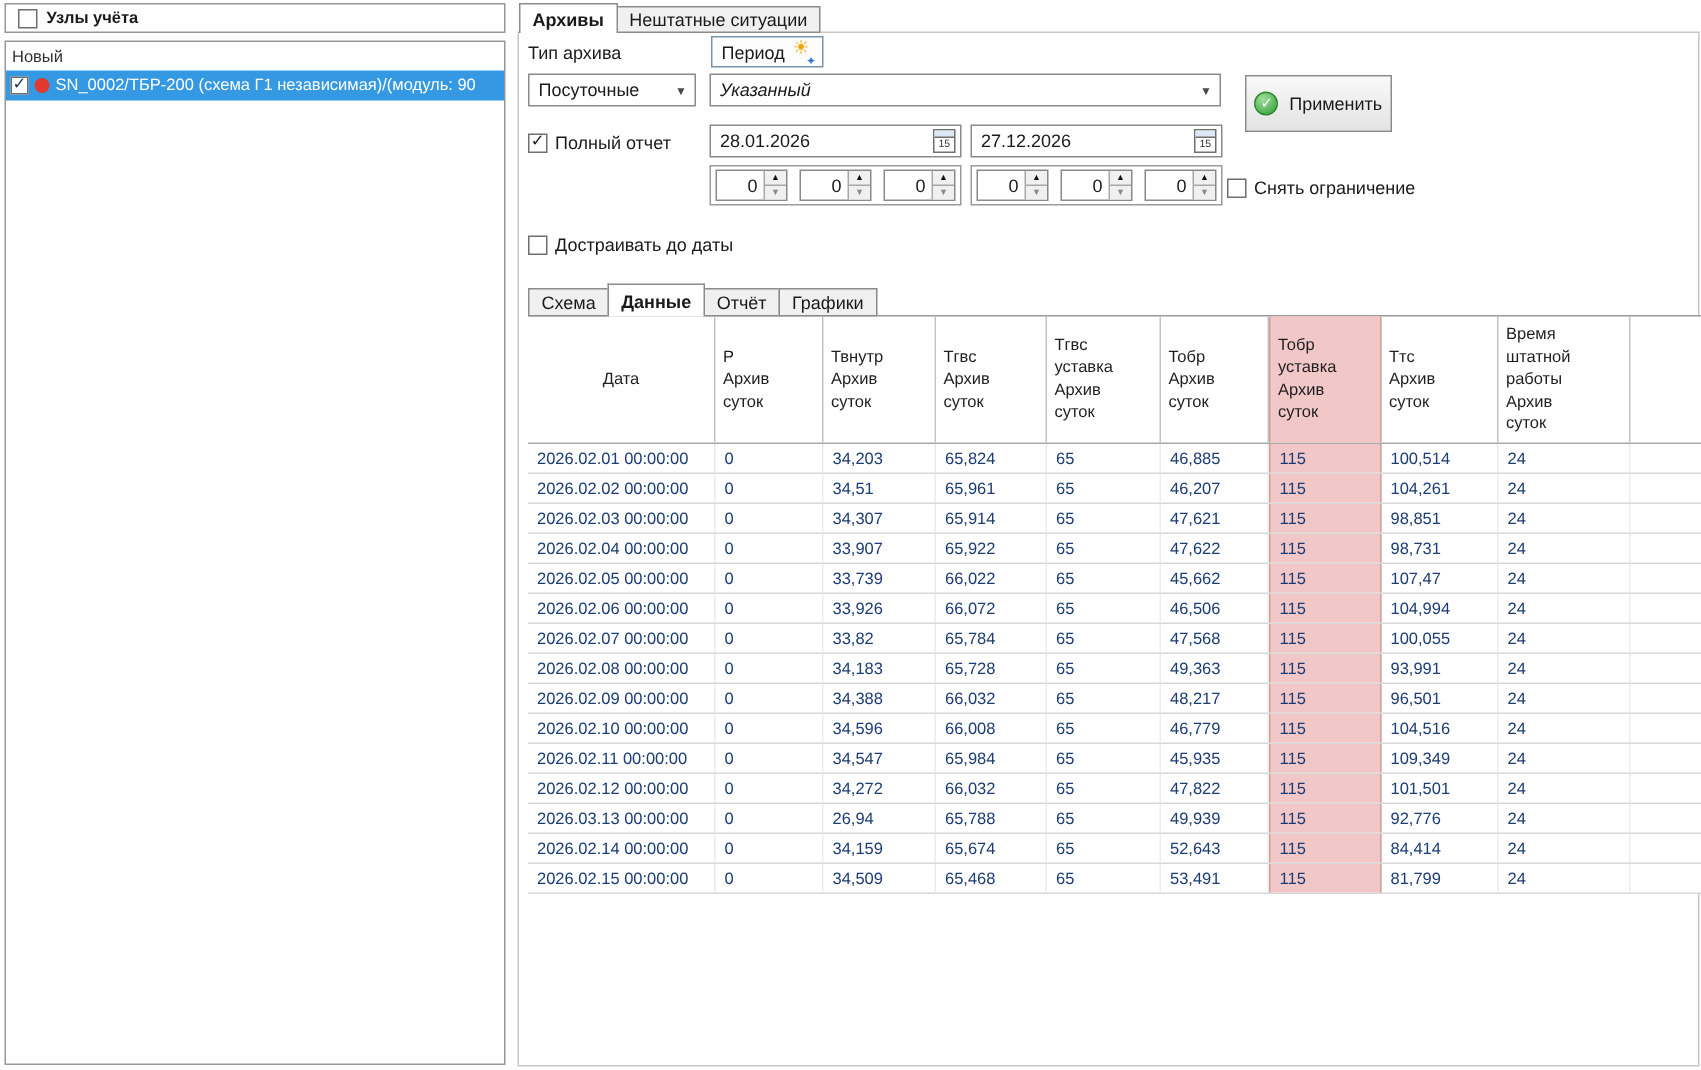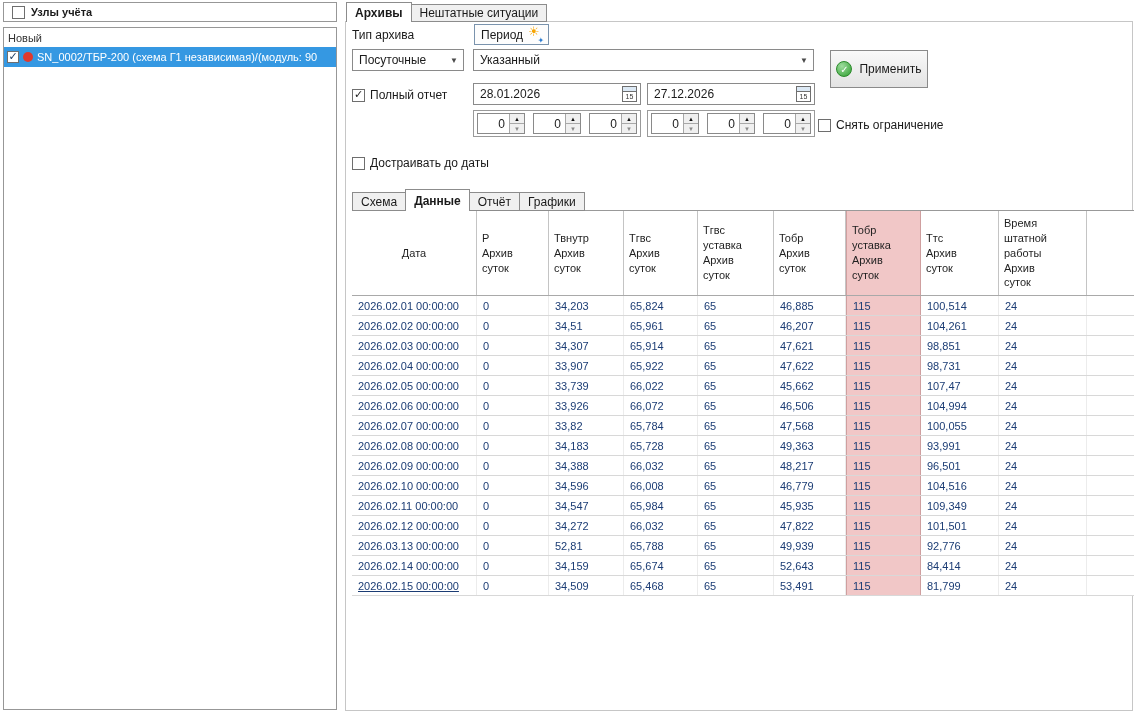--- a/index.html
+++ b/index.html
@@ -151,21 +151,21 @@
     <span class="sun">☀</span>
       <span class="spark">✦</span>
   </span>
 </div>
 
 <div class="combo" style="left:352px; top:49px; width:112px;">
   <span>Посуточные</span>
   <span class="arrow">▼</span>
 </div>
 
-<div class="combo" style="left:473px; top:49px; width:341px;">
+<div class="combo" style="left:473px; top:49px; width:341px;font-style:italic;">
   <span>Указанный</span>
   <span class="arrow">▼</span>
 </div>
 
 <div class="apply-btn">
   <span class="apply-icon">✓</span>
   <span>Применить</span>
 </div>
 
 <div class="cb-row" style="left:352px; top:87px;">
@@ -434,21 +434,21 @@
         <div class="cell" style="width: 76px;">65</div>
         <div class="cell" style="width: 72px;">47,822</div>
         <div class="cell hl" style="width: 75px;">115</div>
         <div class="cell" style="width: 78px;">101,501</div>
         <div class="cell" style="width: 88px;">24</div>
         <div class="cell filler"></div>
       </div>
       <div class="row">
         <div class="cell" style="width: 125px;">2026.03.13 00:00:00</div>
         <div class="cell" style="width: 72px;">0</div>
-        <div class="cell" style="width: 75px;">52,81</div>
+        <div class="cell" style="width: 75px;">26,94</div>
         <div class="cell" style="width: 74px;">65,788</div>
         <div class="cell" style="width: 76px;">65</div>
         <div class="cell" style="width: 72px;">49,939</div>
         <div class="cell hl" style="width: 75px;">115</div>
         <div class="cell" style="width: 78px;">92,776</div>
         <div class="cell" style="width: 88px;">24</div>
         <div class="cell filler"></div>
       </div>
       <div class="row">
         <div class="cell" style="width: 125px;">2026.02.14 00:00:00</div>
@@ -456,21 +456,21 @@
         <div class="cell" style="width: 75px;">34,159</div>
         <div class="cell" style="width: 74px;">65,674</div>
         <div class="cell" style="width: 76px;">65</div>
         <div class="cell" style="width: 72px;">52,643</div>
         <div class="cell hl" style="width: 75px;">115</div>
         <div class="cell" style="width: 78px;">84,414</div>
         <div class="cell" style="width: 88px;">24</div>
         <div class="cell filler"></div>
       </div>
       <div class="row">
-        <div class="cell" style="width: 125px; text-decoration: underline;">2026.02.15 00:00:00</div>
+        <div class="cell" style="width: 125px;">2026.02.15 00:00:00</div>
         <div class="cell" style="width: 72px;">0</div>
         <div class="cell" style="width: 75px;">34,509</div>
         <div class="cell" style="width: 74px;">65,468</div>
         <div class="cell" style="width: 76px;">65</div>
         <div class="cell" style="width: 72px;">53,491</div>
         <div class="cell hl" style="width: 75px;">115</div>
         <div class="cell" style="width: 78px;">81,799</div>
         <div class="cell" style="width: 88px;">24</div>
         <div class="cell filler"></div>
       </div>

